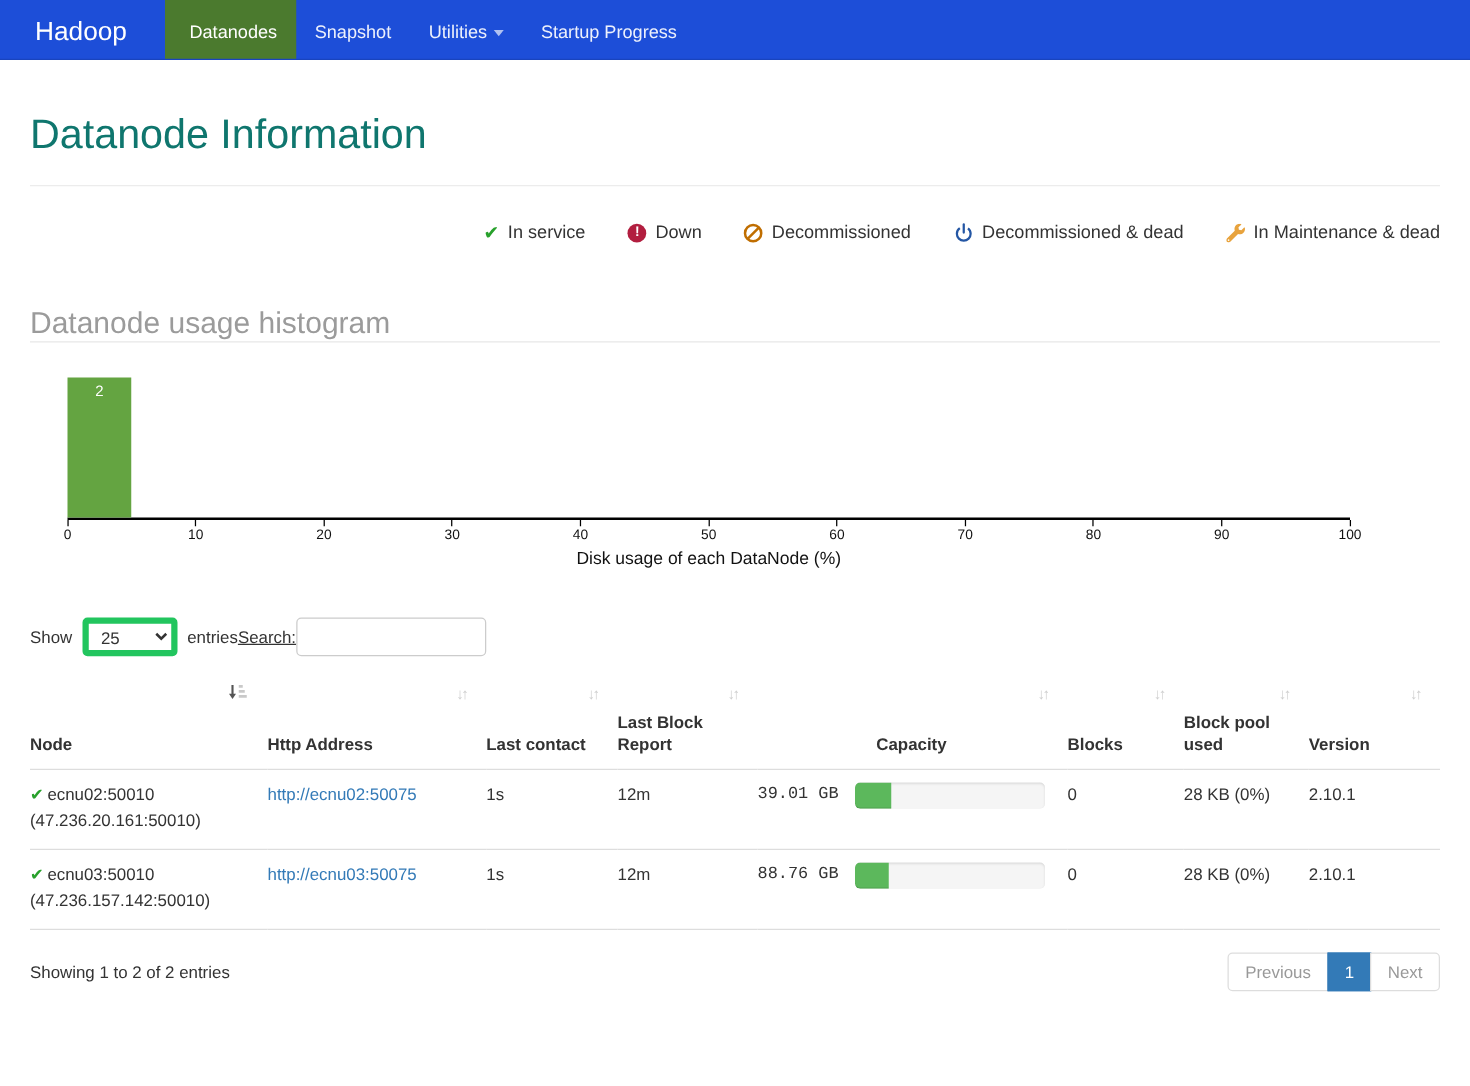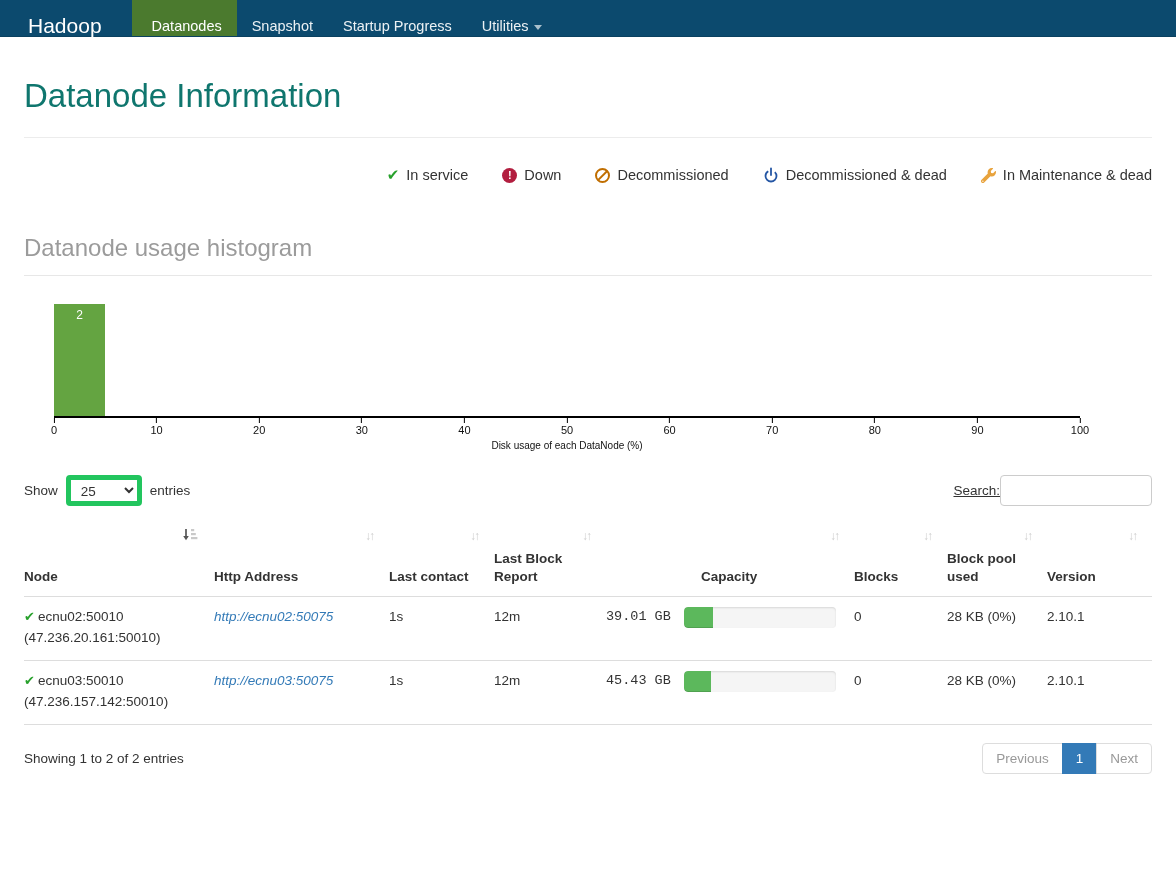--- a/index.html
+++ b/index.html
@@ -1,72 +1,72 @@
 <!DOCTYPE html>
 <html><head>
 <meta charset="utf-8">
 <style>
   * { box-sizing: border-box; margin: 0; padding: 0; }
   html,body { background:#fff; font-family:"Liberation Sans", sans-serif; color:#333; }
   body { width:1176px; }
 
   
-  .navbar { height:37px; background:#0c4a6e; display:flex; align-items:stretch; border-bottom:1px solid rgba(0,0,0,.12);text-align:right; }
+  .navbar { height:48px; background:#1d4ed8; display:flex; align-items:stretch; border-bottom:1px solid rgba(0,0,0,.12);text-align:right; }
   .brand { color:#fff; font-size:21px; line-height:52px; padding:0 30px 0 28px; }
   .nav-item { color:rgba(255,255,255,.92); font-size:14.5px; line-height:52px; padding:0 15px; text-decoration:none; cursor:pointer; }
   .nav-item.active { background:#4b7a2e; color:#fff;padding-left:20px; }
   .caret { display:inline-block; margin-left:5px; width:0; height:0; border-left:4px solid transparent; border-right:4px solid transparent; border-top:5px solid rgba(255,255,255,.65); vertical-align:middle; }
 
   
   .container { padding:0 24px; }
 
   .page-title { margin-top:40px; font-size:33px; font-weight:400; color:#0f766e; }
   .title-rule { border:none; border-top:1px solid #ececec; margin-top:22px; }
 
   
   .legend { display:flex; justify-content:flex-end; align-items:center; gap:34px; margin-top:28px; font-size:14.5px; color:#333; }
   .legend-item { display:flex; align-items:center; gap:7px; }
   .check-glyph { color:#28a12c; font-size:15px; }
   .alert-circle { width:15px; height:15px; border-radius:50%; background:#b21e3f; color:#fff; font-size:11px; font-weight:bold; text-align:center; line-height:15px; }
   .ban-circle { position:relative; width:15px; height:15px; border:2.4px solid #c06e00; border-radius:50%; }
   .ban-circle::after { content:""; position:absolute; left:4.2px; top:-1px; width:2.4px; height:12.5px; background:#c06e00; transform:rotate(45deg); }
 
   
-  .section-heading { margin-top:50px; font-size:24px; font-weight:400; color:#9b9b9b; padding-bottom:13px; border-bottom:1px solid #e7e7e7; }
+  .section-heading { margin-top:50px; font-size:24px; font-weight:400; color:#9b9b9b; border-bottom:1px solid #e7e7e7; }
 
   
   .chart { margin:30px 0 0 30px; width:1026px; }
   .plot { position:relative; height:112px; border-bottom:2px solid #000; }
   .bar { position:absolute; left:0; bottom:0; width:5%; height:112px; background:#64a441; color:#fff; font-size:12px; text-align:center; padding-top:4px; }
   .axis-ticks { position:relative; height:22px; }
   .tick { position:absolute; top:0; transform:translateX(-50%); text-align:center; }
   .tick-mark { display:block; width:1px; height:5px; background:#000; margin:0 auto; }
   .tick-label { display:block; font-size:11px; color:#111; margin-top:1px; }
-  .x-label { text-align:center; font-size:10px; color:#111; margin-top:0px; }
-
-  
-  .controls { display:flex; justify-content:space-between; align-items:center; margin-top:24px; font-size:13.5px; }
+  .x-label { text-align:center; font-size:14px; color:#111; margin-top:0px; }
+
+  
+  .controls { display:flex; align-items:center; margin-top:40px; font-size:13.5px; }
   .show-group { display:flex; align-items:center; gap:8px; }
   .page-size { width:76px; height:31px; border:5px solid #22c55e; border-radius:4px; padding:3px 6px; font-size:13.5px; font-family:"Liberation Sans", sans-serif; color:#333; background:#fff; }
   .search-group { display:flex; align-items:center; gap:0;text-decoration:underline; }
   .search-input { width:152px; height:31px; border:1px solid #ccc; border-radius:4px; padding:4px 8px; font-size:13.5px; font-family:"Liberation Sans", sans-serif; }
 
   
   table { margin-top:16px; width:100%; border-collapse:collapse; font-size:13.5px; color:#333; table-layout:fixed; }
   th { position:relative; text-align:left; vertical-align:bottom; font-weight:bold; padding:28px 18px 10px 0; line-height:1.35; }
   td { padding:10px 18px 11px 0; border-top:1px solid #ddd; vertical-align:top; line-height:1.55; }
   tbody tr:last-child { border-bottom:1px solid #ddd; }
   tr.data-row td { border-bottom:1px solid #ddd; border-bottom-width:0; }
   table { border-bottom:1px solid #ddd; }
   .col-node{width:190px} .col-http{width:175px} .col-contact{width:105px} .col-report{width:112px}
   .col-capacity{width:248px} .col-blocks{width:93px} .col-bpu{width:100px} .col-version{width:105px}
   .th-capacity { padding-left:95px; }
   .sort-wrap { position:absolute; top:6px; right:16px; }
   .sort-inactive { color:#cfcfcf; font-size:12px; letter-spacing:-2px; }
-  a.node-link { color:#337ab7; text-decoration:none;font-style:italic; }
+  a.node-link { color:#337ab7; text-decoration:none; }
   .node-check { color:#28a12c; font-size:13px; margin-right:3px; }
   .cap-cell { display:flex; align-items:center; gap:16px; }
   .cap-num { width:62px; text-align:right; white-space:nowrap;font-family:Liberation Mono, monospace; }
   .progress { width:160px; height:21px; background:#f5f5f5; border-radius:4px; box-shadow:inset 0 1px 2px rgba(0,0,0,.12); overflow:hidden; }
   .progress-fill { height:100%; background:#5cb85c; border-radius:4px 0 0 4px; box-shadow:inset 0 -1px 0 rgba(0,0,0,.12); }
 
   
   .table-footer { display:flex; justify-content:space-between; align-items:center; margin:18px 0 16px 0; }
   .info-text { font-size:13.5px; color:#333; }
   .pagination { display:inline-flex; }
@@ -75,22 +75,22 @@
   .page-btn.last { border-radius:0 4px 4px 0; }
   .page-btn.active { background:#337ab7; border-color:#337ab7; color:#fff; }
 </style>
 </head>
 <body>
 
 <nav class="navbar">
   <span class="brand">Hadoop</span>
   <a class="nav-item active">Datanodes</a>
   <a class="nav-item">Snapshot</a>
+  <a class="nav-item"><span>Utilities</span><span class="caret"></span></a>
   <a class="nav-item">Startup Progress</a>
-  <a class="nav-item"><span>Utilities</span><span class="caret"></span></a>
 </nav>
 
 <div class="container">
 
   <h1 class="page-title">Datanode Information</h1>
   <hr class="title-rule">
 
   <div class="legend">
     <span class="legend-item">
       <span class="check-glyph">✔</span>
@@ -274,21 +274,21 @@
           <span class="node-check">✔</span><span>ecnu03:50010</span><br>
           <span>(47.236.157.142:50010)</span>
         </td>
         <td>
           <a class="node-link">http://ecnu03:50075</a>
         </td>
         <td>1s</td>
         <td>12m</td>
         <td>
           <div class="cap-cell">
-            <span class="cap-num">45.43 GB</span>
+            <span class="cap-num">88.76 GB</span>
             <div class="progress">
               <div class="progress-fill" style="width:18%"></div>
             </div>
           </div>
         </td>
         <td>0</td>
         <td>28 KB (0%)</td>
         <td>2.10.1</td>
       </tr>
     </tbody>

